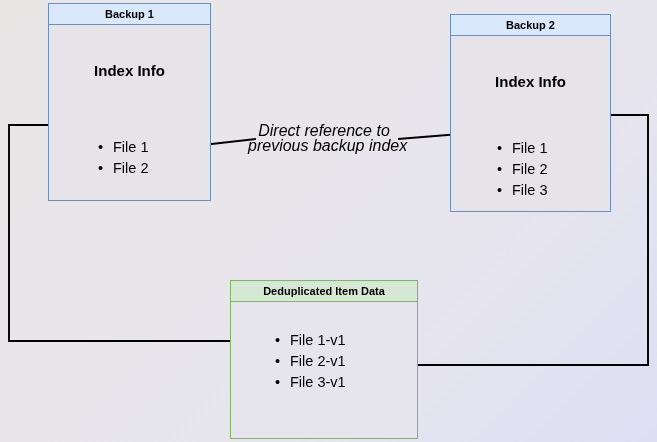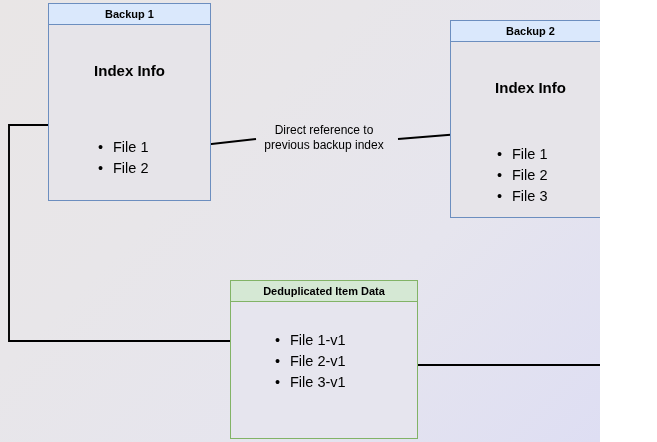--- a/index.html
+++ b/index.html
@@ -7,21 +7,21 @@
     padding: 0;
   }
   body {
     width: 657px;
     height: 442px;
     font-family: "Liberation Sans", sans-serif;
     overflow: hidden;
   }
   #canvas {
     position: relative;
-    width: 600px;
+    width: 657px;
     height: 442px;
     background: linear-gradient(135deg, #e9e6e6 0%, #e8e6e9 35%, #e6e5ee 65%, #dedef3 100%);
     overflow: hidden;
   }
   .edges {
     position: absolute;
     left: 0;
     top: 0;
     width: 657px;
     height: 442px;
@@ -94,24 +94,25 @@
     content: "\2022";
     position: absolute;
     left: 0;
     top: 0;
     font-size: 14.5px;
     line-height: 21px;
   }
   .edge-label {
     position: absolute;
     text-align: center;
-    font-size: 12px;
+    font-size: 16px;
     line-height: 15px;
     color: #000;
     white-space: nowrap;
+    font-style: italic;
   }
 </style>
 </head>
 <body>
 
 <div id="canvas">
 
   <svg class="edges" viewBox="0 0 657 442" width="657" height="442" xmlns="http://www.w3.org/2000/svg">
     <defs>
       <marker id="arrowhead" markerWidth="10" markerHeight="8" refX="9" refY="4" orient="auto" markerUnits="userSpaceOnUse">
@@ -132,21 +133,21 @@
     <div class="node-header node-header-blue">Backup 1</div>
     <div class="node-body">
       <div class="node-title" style="top:37px;">Index Info</div>
       <ul class="bullet-list" style="left:49px; top:112px;">
         <li>File 1</li>
         <li>File 2</li>
       </ul>
     </div>
   </div>
 
-  <div class="node node-blue" style="left:450px; top:20px; width:161px; height:198px;">
+  <div class="node node-blue" style="left:450px; top:14px; width:161px; height:198px;">
     <div class="node-header node-header-blue">Backup 2</div>
     <div class="node-body">
       <div class="node-title" style="top:37px;">Index Info</div>
       <ul class="bullet-list" style="left:46px; top:102px;">
         <li>File 1</li>
         <li>File 2</li>
         <li>File 3</li>
       </ul>
     </div>
   </div>

